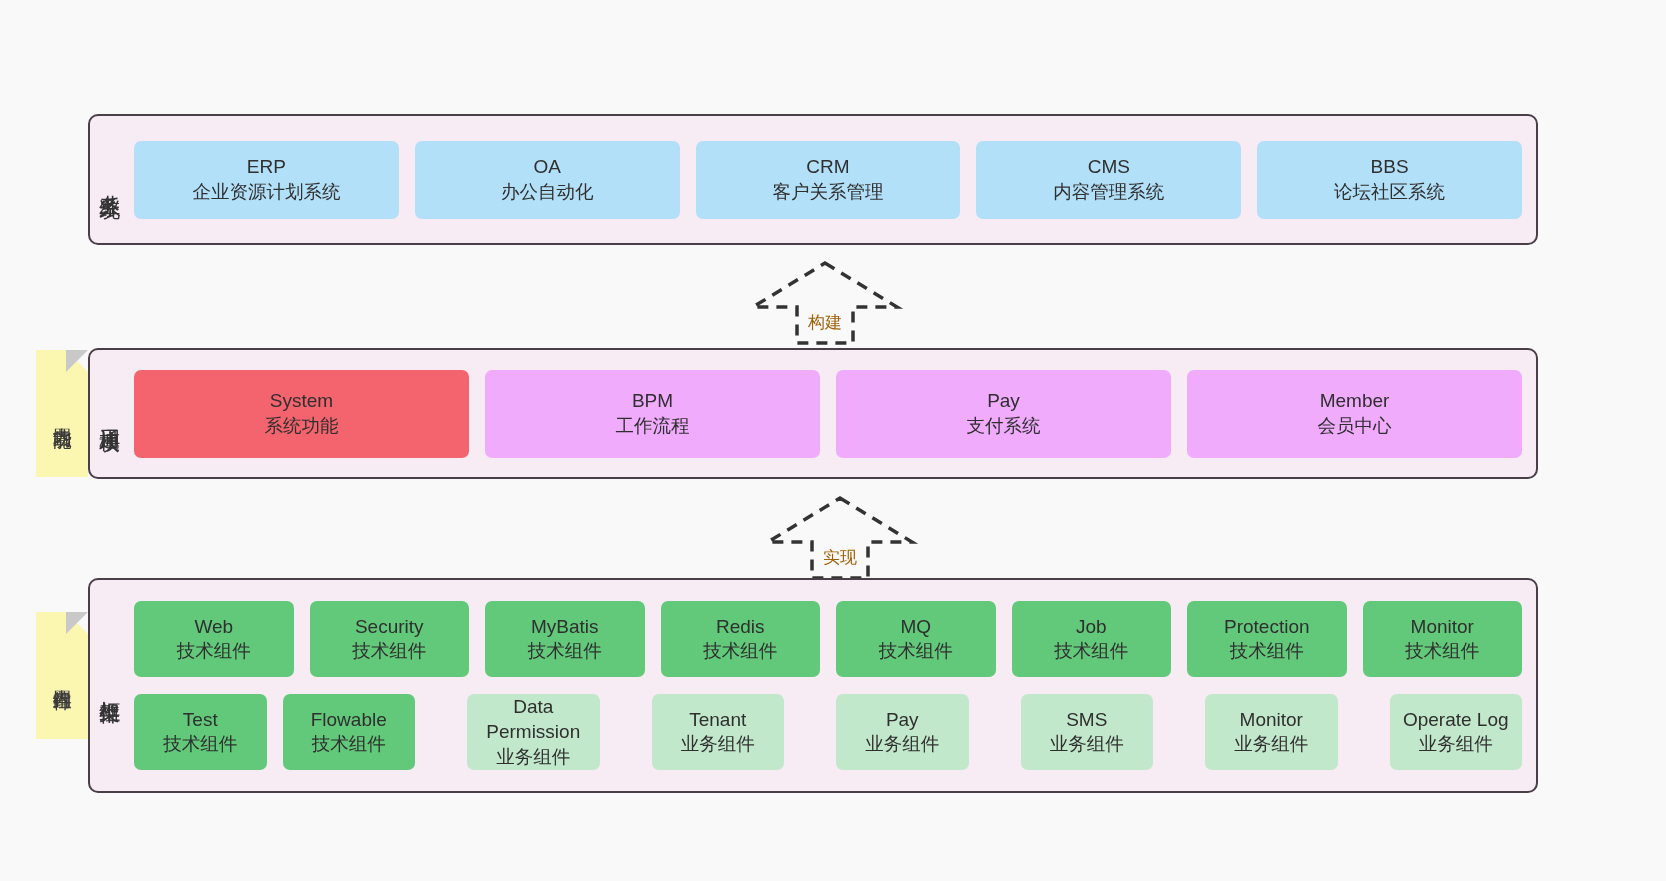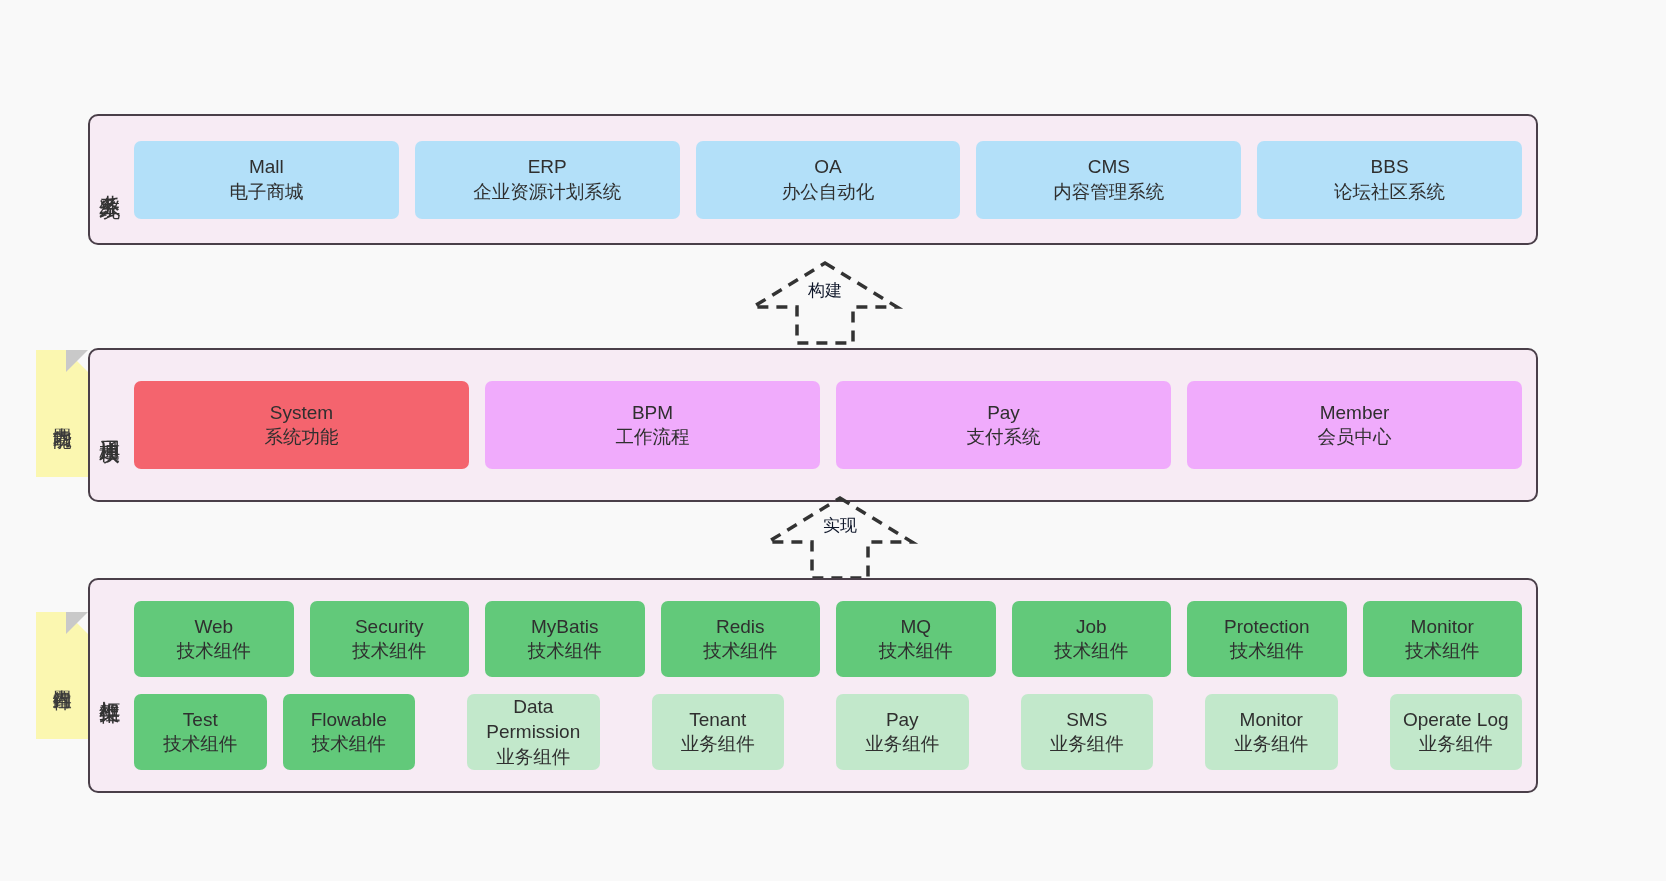--- a/index.html
+++ b/index.html
@@ -141,49 +141,49 @@
   .arrow {
     position: absolute;
     width: 160px;
     height: 92px;
   }
   .arrow svg { display: block; }
   .arrow-label {
     position: absolute;
     left: 50%;
     transform: translateX(-50%);
-    top: 24px;
+    top: 56px;
     font-size: 17px;
-    color: #0f172a;
+    color: #a16207;
     background: transparent;
     padding: 0 2px;
     white-space: nowrap;
     user-select: none;
   }
 </style>
 </head>
 <body>
 
 <div class="canvas">
 
   <div class="layer" style="left:88px; top:114px; width:1450px; height:131px;">
     <div class="layer-title">业务系统</div>
     <div class="layer-body">
       <div class="row">
         <div class="node blue h-tall">
-          <span class="en">Mall</span>
-          <span class="cn">电子商城</span>
-        </div>
-        <div class="node blue h-tall">
           <span class="en">ERP</span>
           <span class="cn">企业资源计划系统</span>
         </div>
         <div class="node blue h-tall">
           <span class="en">OA</span>
           <span class="cn">办公自动化</span>
+        </div>
+        <div class="node blue h-tall">
+          <span class="en">CRM</span>
+          <span class="cn">客户关系管理</span>
         </div>
         <div class="node blue h-tall">
           <span class="en">CMS</span>
           <span class="cn">内容管理系统</span>
         </div>
         <div class="node blue h-tall">
           <span class="en">BBS</span>
           <span class="cn">论坛社区系统</span>
         </div>
       </div>
@@ -194,21 +194,21 @@
     <svg width="160" height="92" viewBox="0 0 160 92" aria-hidden="true">
       <polygon points="80,8 152,52 108,52 108,88 52,88 52,52 8,52" fill="none" stroke="#333333" stroke-width="3.5" stroke-dasharray="11 8" stroke-linejoin="miter"></polygon>
     </svg>
     <span class="arrow-label">构建</span>
   </div>
 
   <div class="note" style="left:36px; top:350px; height:127px;">
     <span>内置功能</span>
   </div>
 
-  <div class="layer" style="left:88px; top:348px; width:1450px; height:154px;">
+  <div class="layer" style="left:88px; top:348px; width:1450px; height:131px;">
     <div class="layer-title">通用模块</div>
     <div class="layer-body">
       <div class="row">
         <div class="node red-strong h-mid">
           <span class="en">System</span>
           <span class="cn">系统功能</span>
         </div>
         <div class="node red-light h-mid">
           <span class="en">BPM</span>
           <span class="cn">工作流程</span>

